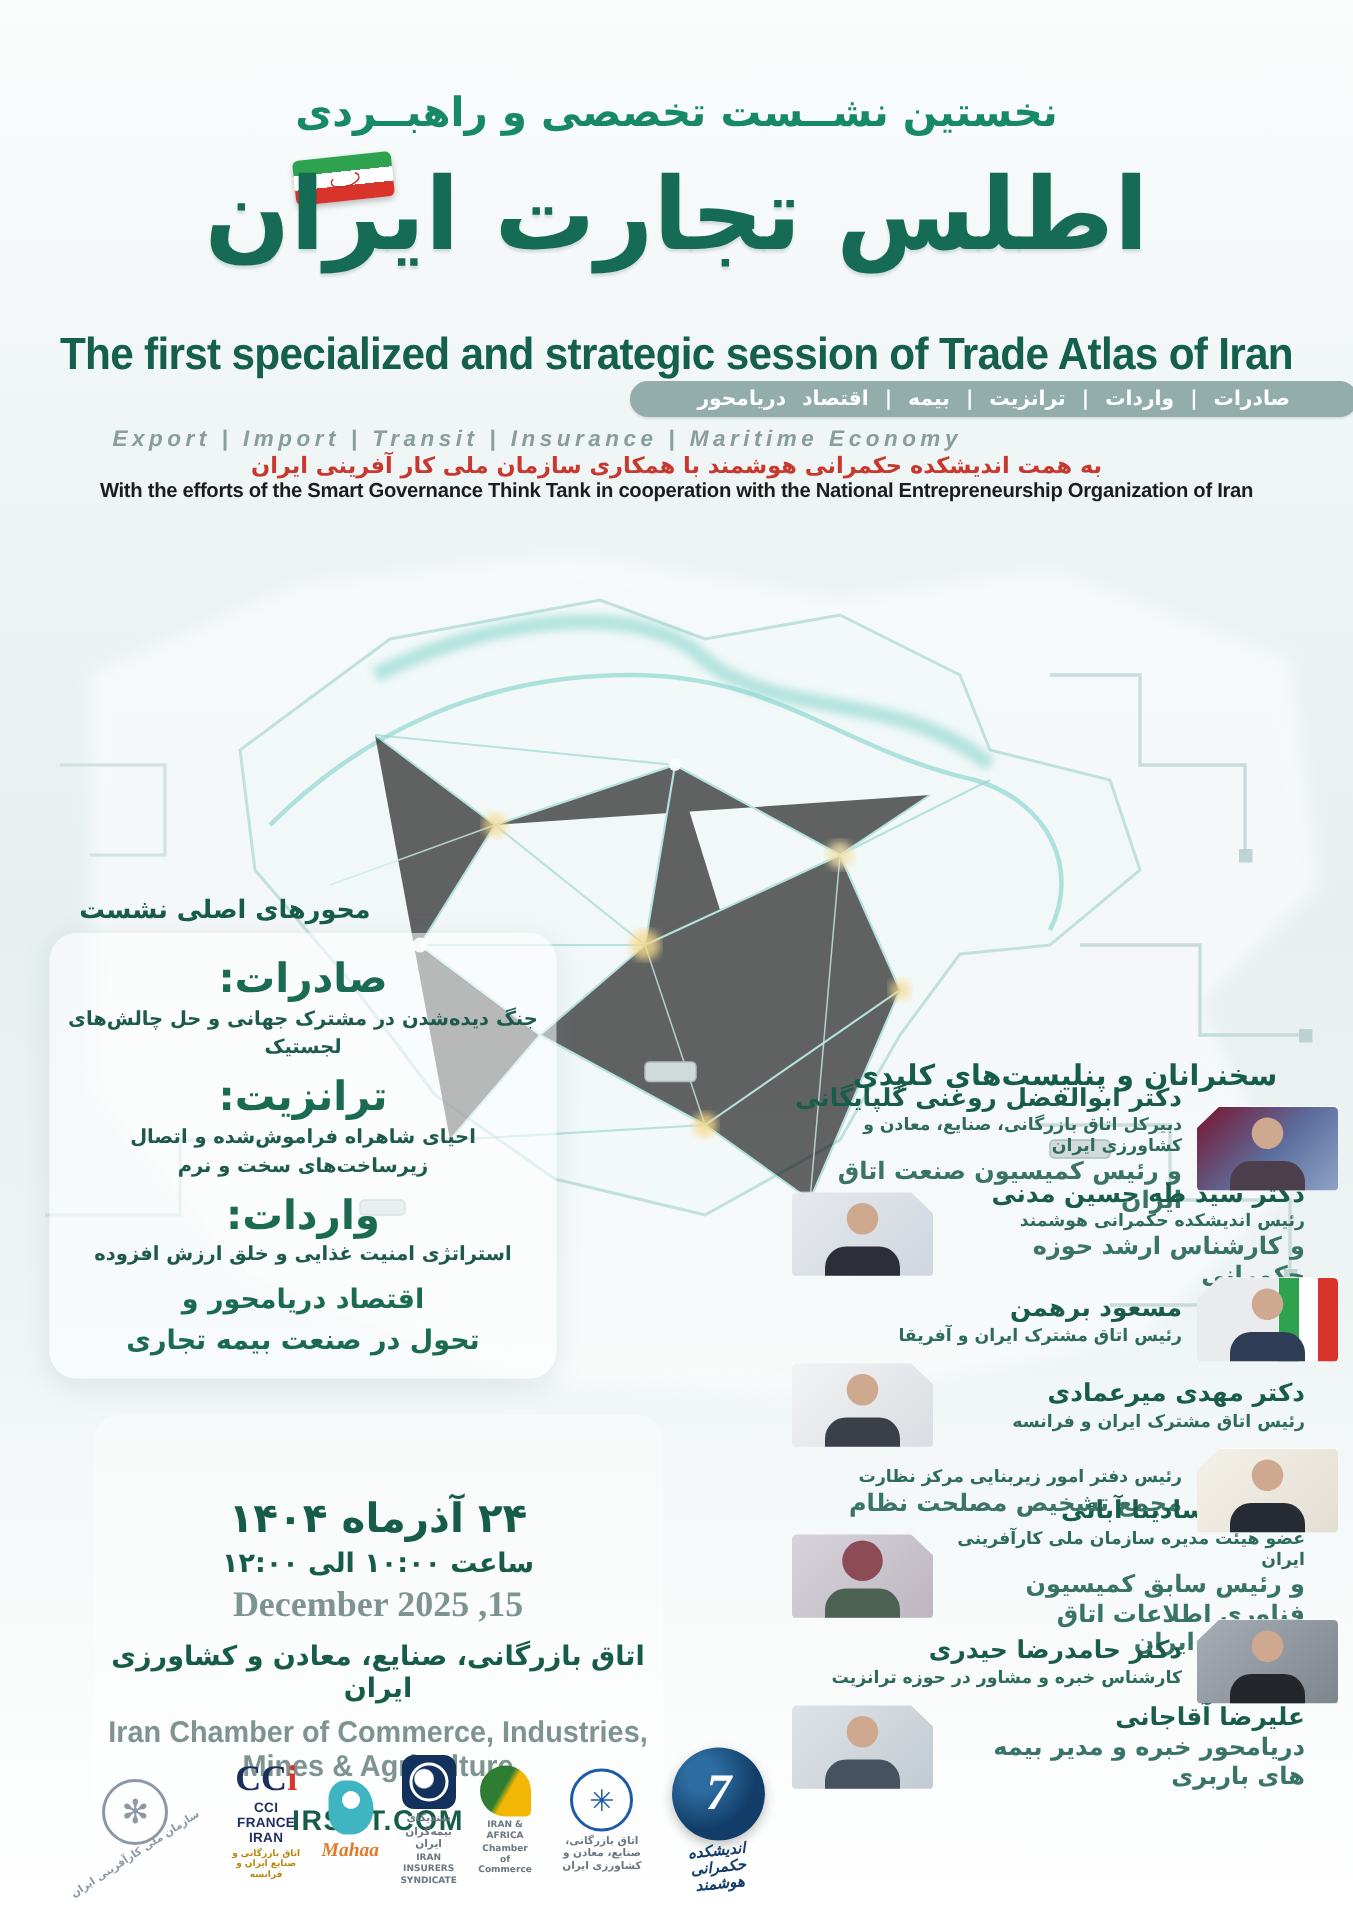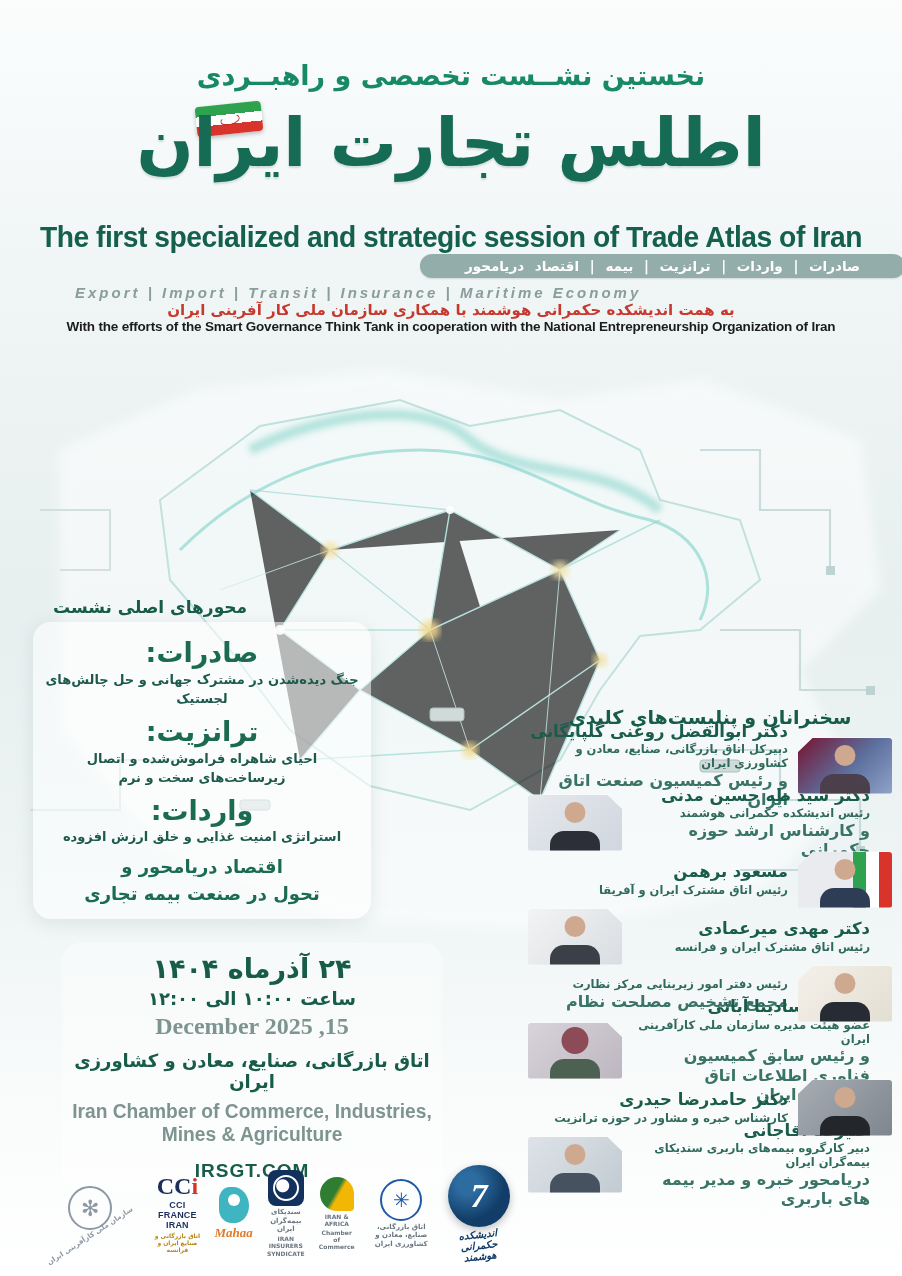--- a/index.html
+++ b/index.html
@@ -39,21 +39,21 @@
   .topics-card{top:622px;left:33px;width:318px;padding:14px 10px 12px;border-radius:18px;
         background:rgba(255,255,255,.55);box-shadow:0 4px 18px rgba(120,150,150,.18);
         text-align:center;}
   .topic-title{font-size:27px;font-weight:bold;color:#1a6b52;line-height:1.25;}
   .topic-desc{font-size:13px;font-weight:bold;color:#1d5a4b;line-height:1.5;margin-bottom:6px;}
   .topic-final{font-size:18px;font-weight:bold;color:#1a6b52;line-height:1.5;}
 
   
   .event-card{top:943px;left:62px;width:380px;text-align:center;padding:10px 0;border-radius:18px;
         background:rgba(255,255,255,.42);}
-  .date-fa{font-size:27px;font-weight:bold;color:#175c49;}
+  .date-fa{font-size:27px;font-weight:bold;color:#175c49;margin-top:44px;}
   .time-fa{font-size:18px;font-weight:bold;color:#175c49;margin-top:4px;}
   .date-en{font-size:24px;font-weight:bold;color:#7e9490;font-family:"Liberation Serif","DejaVu Serif",serif;margin-top:4px;}
   .venue-fa{font-size:18px;font-weight:bold;color:#175c49;margin-top:10px;}
   .venue-en{font-size:20px;font-weight:bold;color:#7e9490;line-height:1.15;margin-top:8px;
         font-family:"Liberation Sans",sans-serif;transform:scaleX(.96);}
   .website{font-size:19px;font-weight:bold;color:#175c49;letter-spacing:1px;margin-top:14px;
         font-family:"Liberation Sans",sans-serif;}
 
   
   .speakers{top:706px;left:528px;width:364px;}
@@ -310,21 +310,20 @@
         </div>
     </div>
 
     <div class="sp-row photo-left">
       <div class="photo cut-tr p8">
           <span class="head"></span>
           <span class="torso"></span>
         </div>
       <div class="sp-text rtl">
         <div class="sp-name">علیرضا آقاجانی</div>
-        <div class="sp-role">دبیر کارگروه بیمه‌های باربری سندیکای بیمه‌گران ایران</div>
         <div class="sp-role2">دریامحور خبره و مدیر بیمه های باربری</div>
       </div>
     </div>
   </div>
 
   <div class="abs logos">
 
     <div class="logo">
       <div class="neo-circle">✻</div>
       <div class="cap fa rtl neo-cap">سازمان ملی کارآفرینی ایران</div>

